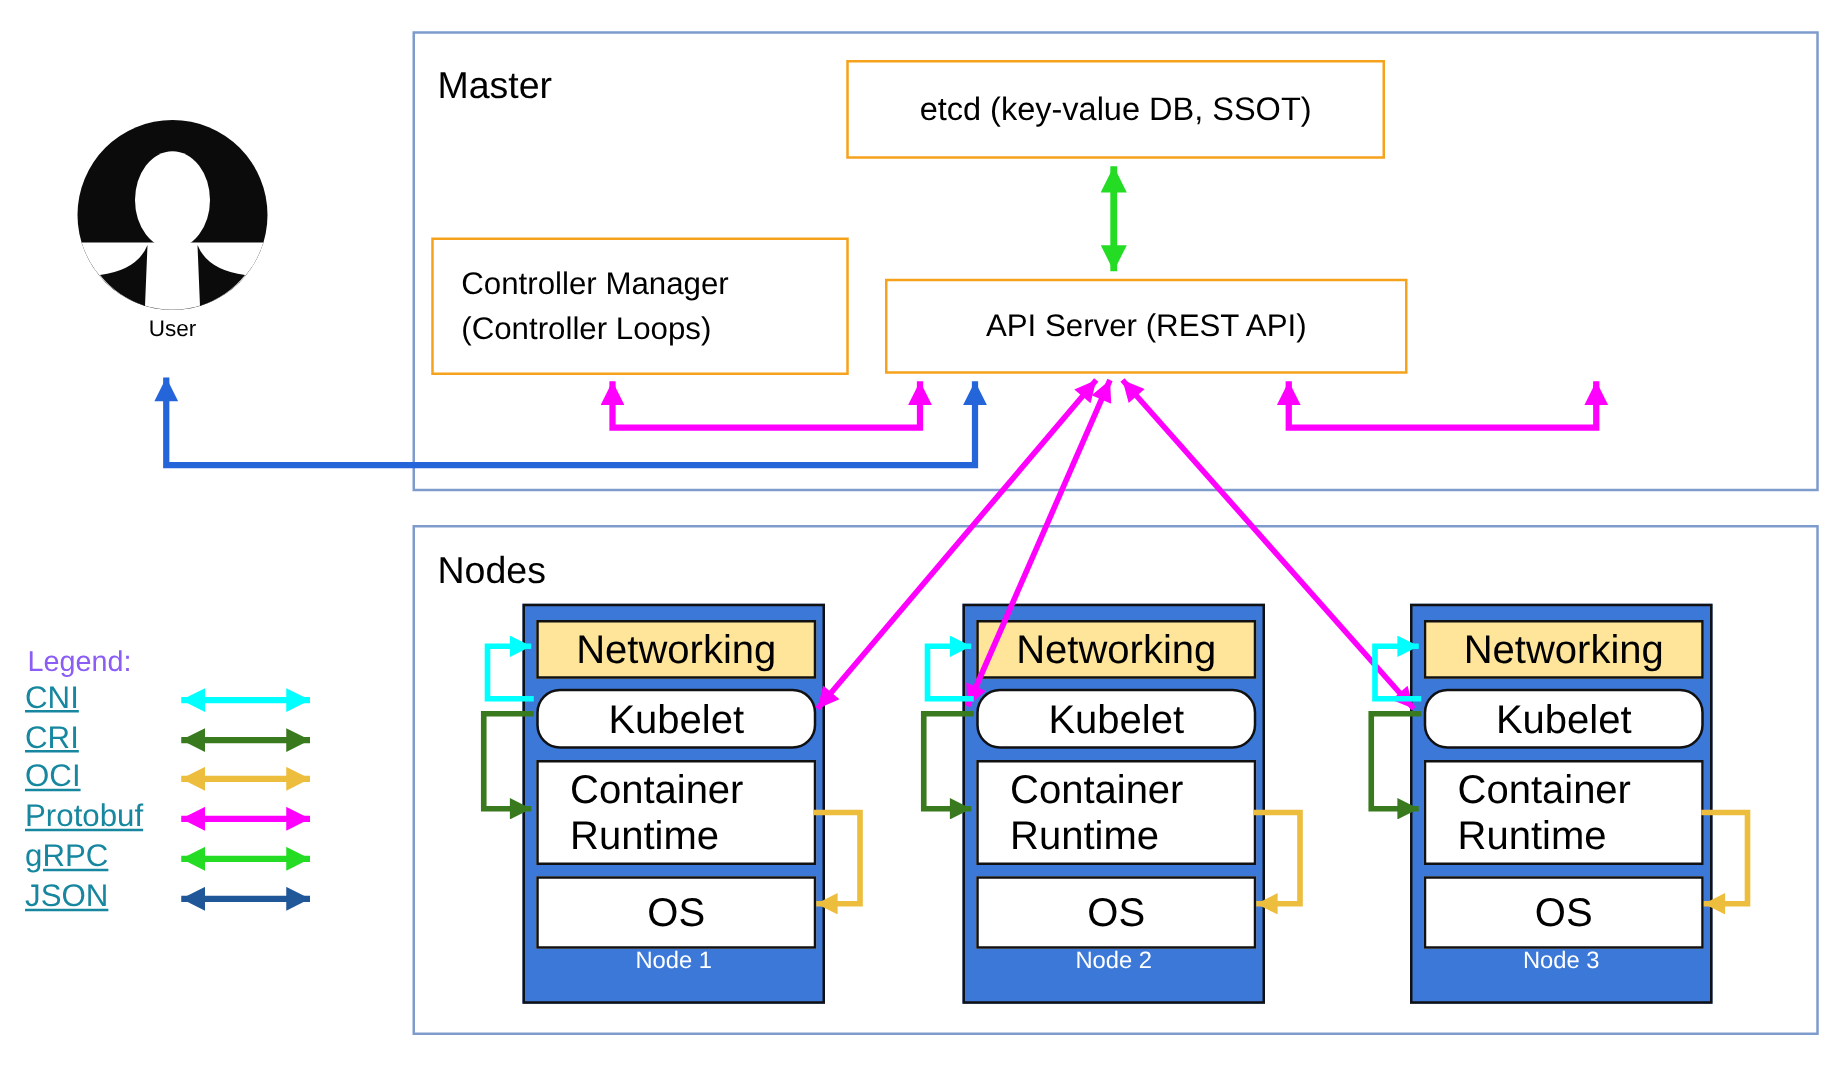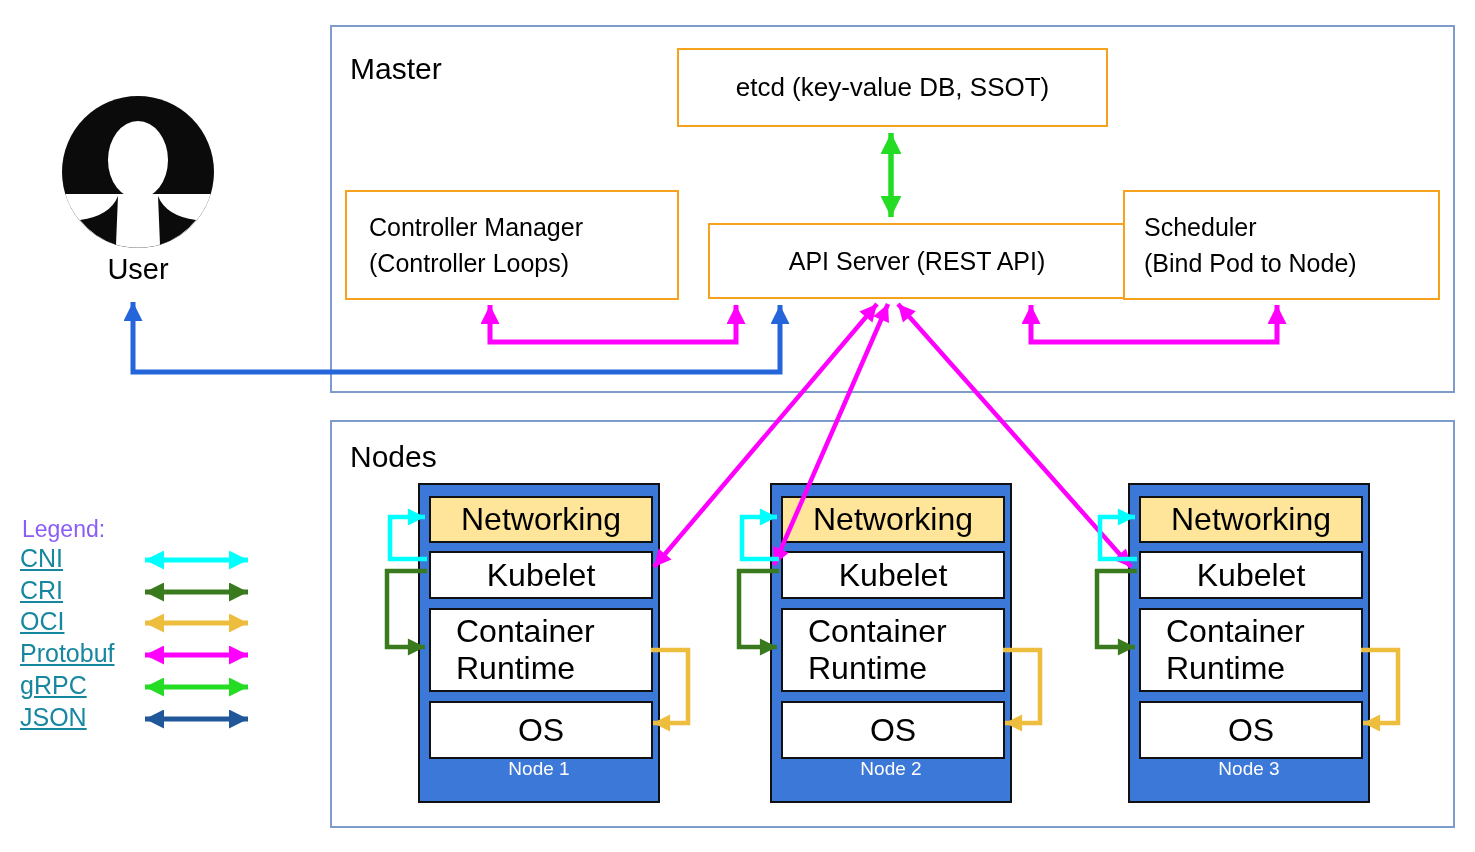--- a/index.html
+++ b/index.html
@@ -16,29 +16,29 @@
   .obox{position:absolute;border:2px solid #F6A21D;background:#fff;box-sizing:border-box;
         display:flex;flex-direction:column;justify-content:center;font-size:25px;color:#000;}
   .obox.center{align-items:center;text-align:center;}
   .obox .ln{line-height:36px;}
   .obox.etcd{left:677px;top:48px;width:431px;height:79px;font-size:26px;}
   .obox.cm{left:345px;top:190px;width:334px;height:110px;padding-left:22px;}
   .obox.api{left:708px;top:223px;width:418px;height:76px;}
   .obox.sched{left:1123px;top:190px;width:317px;height:110px;padding-left:19px;}
 
   
-  .user-label{position:absolute;left:68px;top:253px;width:140px;text-align:center;font-size:29px;color:#000;}
+  .user-label{position:absolute;left:68px;top:253px;width:140px;text-align:center;font-size:18px;color:#000;}
 
   
   .node{position:absolute;top:483px;width:242px;height:320px;background:#3C78D8;border:2px solid #111;box-sizing:border-box;}
   .layer{position:absolute;left:9px;width:224px;background:#fff;border:2px solid #111;box-sizing:border-box;
          display:flex;align-items:center;justify-content:center;text-align:left;font-size:32px;color:#000;}
   .layer span{max-width:170px;line-height:1.15;}
   .layer.networking{top:11px;height:47px;background:#FFE599;}
-  .layer.kubelet{top:66px;height:48px;}
+  .layer.kubelet{top:66px;height:48px;border-radius:19px;}
   .layer.cruntime{top:123px;height:84px;}
   .layer.os{top:216px;height:58px;}
   .node-name{position:absolute;left:0;top:273px;width:100%;text-align:center;font-size:19px;color:#fff;}
 
   
   .legend-title{position:absolute;left:22px;top:516px;font-size:23px;color:#8b5cf6;}
   .legend-link{position:absolute;left:20px;font-size:25px;color:#1787A0;text-decoration:underline;cursor:pointer;}
 
   
   svg.overlay{position:absolute;left:0;top:0;pointer-events:none;}
@@ -53,24 +53,20 @@
   </div>
   <div class="obox etcd center">
     <span>etcd (key-value DB, SSOT)</span>
   </div>
   <div class="obox cm">
     <div class="ln">Controller Manager</div>
     <div class="ln">(Controller Loops)</div>
   </div>
   <div class="obox api center">
     <span>API Server (REST API)</span>
-  </div>
-  <div class="obox sched">
-    <div class="ln">Scheduler</div>
-    <div class="ln">(Bind Pod to Node)</div>
   </div>
 
   <div class="user-label">User</div>
 
   <div class="frame nodesbox">
     <div class="section-title" style="left:18px;top:18px;">Nodes</div>
   </div>
 
   <div class="node" style="left:418px;">
     <div class="layer networking">

